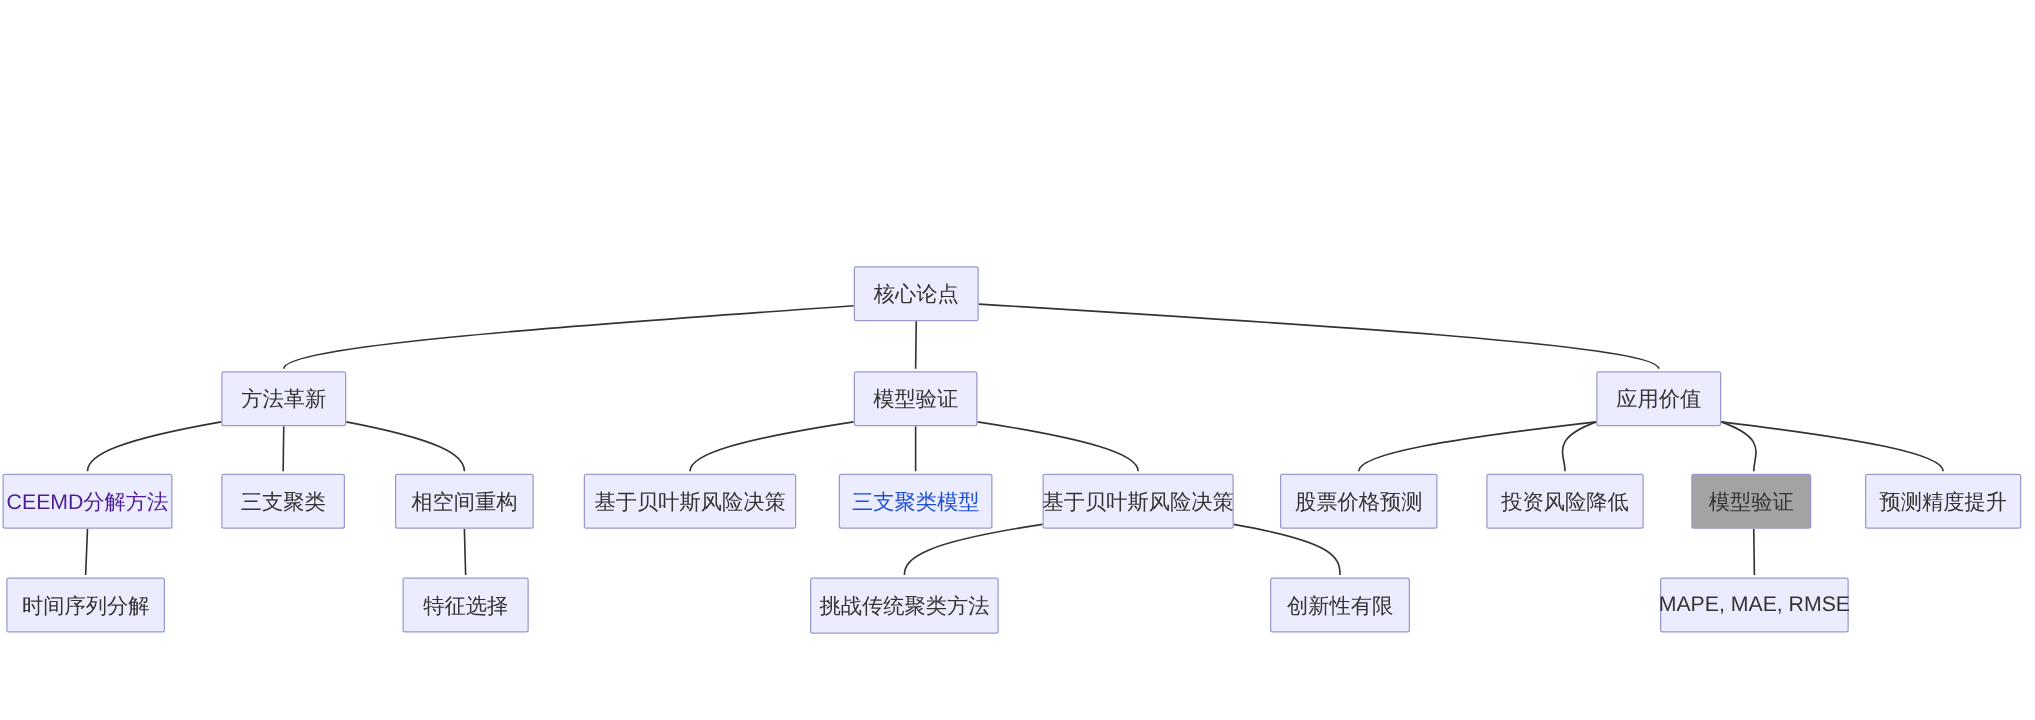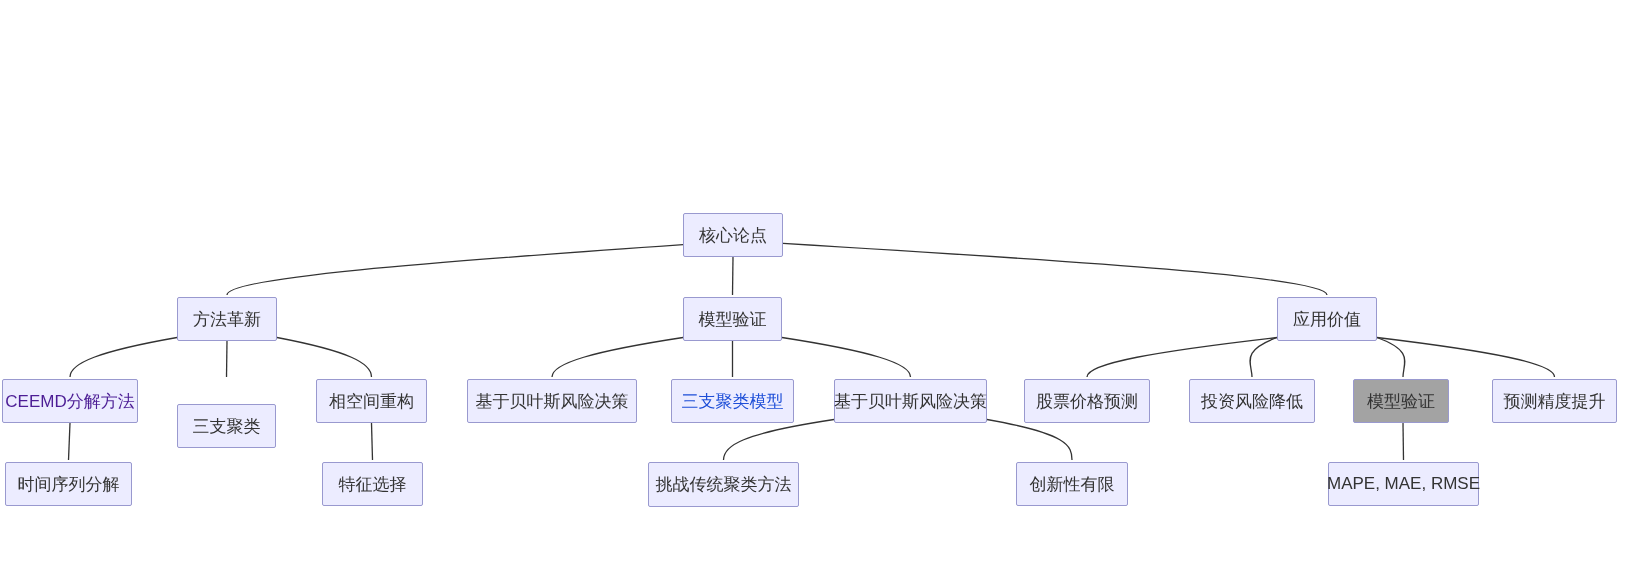--- a/index.html
+++ b/index.html
@@ -78,21 +78,21 @@
       </div>
       <div class="node" style="left: 683px; top: 297px; width: 99px; height: 44px; background: rgb(236, 236, 255); border-color: rgb(153, 153, 207); color: rgb(51, 51, 51);">
         <span>模型验证</span>
       </div>
       <div class="node" style="left: 1277px; top: 297px; width: 100px; height: 44px; background: rgb(236, 236, 255); border-color: rgb(153, 153, 207); color: rgb(51, 51, 51);">
         <span>应用价值</span>
       </div>
       <div class="node" style="left: 2px; top: 379px; width: 136px; height: 44px; background: rgb(236, 236, 255); border-color: rgb(153, 153, 207); color: #4c1d95;">
         <span>CEEMD分解方法</span>
       </div>
-      <div class="node" style="left: 177px; top: 379px; width: 99px; height: 44px; background: rgb(236, 236, 255); border-color: rgb(153, 153, 207); color: rgb(51, 51, 51); margin-top: 25px;">
+      <div class="node" style="left: 177px; top: 379px; width: 99px; height: 44px; background: rgb(236, 236, 255); border-color: rgb(153, 153, 207); color: rgb(51, 51, 51);">
         <span>三支聚类</span>
       </div>
       <div class="node" style="left: 316px; top: 379px; width: 111px; height: 44px; background: rgb(236, 236, 255); border-color: rgb(153, 153, 207); color: rgb(51, 51, 51);">
         <span>相空间重构</span>
       </div>
       <div class="node" style="left: 467px; top: 379px; width: 170px; height: 44px; background: rgb(236, 236, 255); border-color: rgb(153, 153, 207); color: rgb(51, 51, 51);">
         <span>基于贝叶斯风险决策</span>
       </div>
       <div class="node" style="left: 671px; top: 379px; width: 123px; height: 44px; background: rgb(236, 236, 255); border-color: rgb(153, 153, 207); color: #1d4ed8;">
         <span>三支聚类模型</span>

